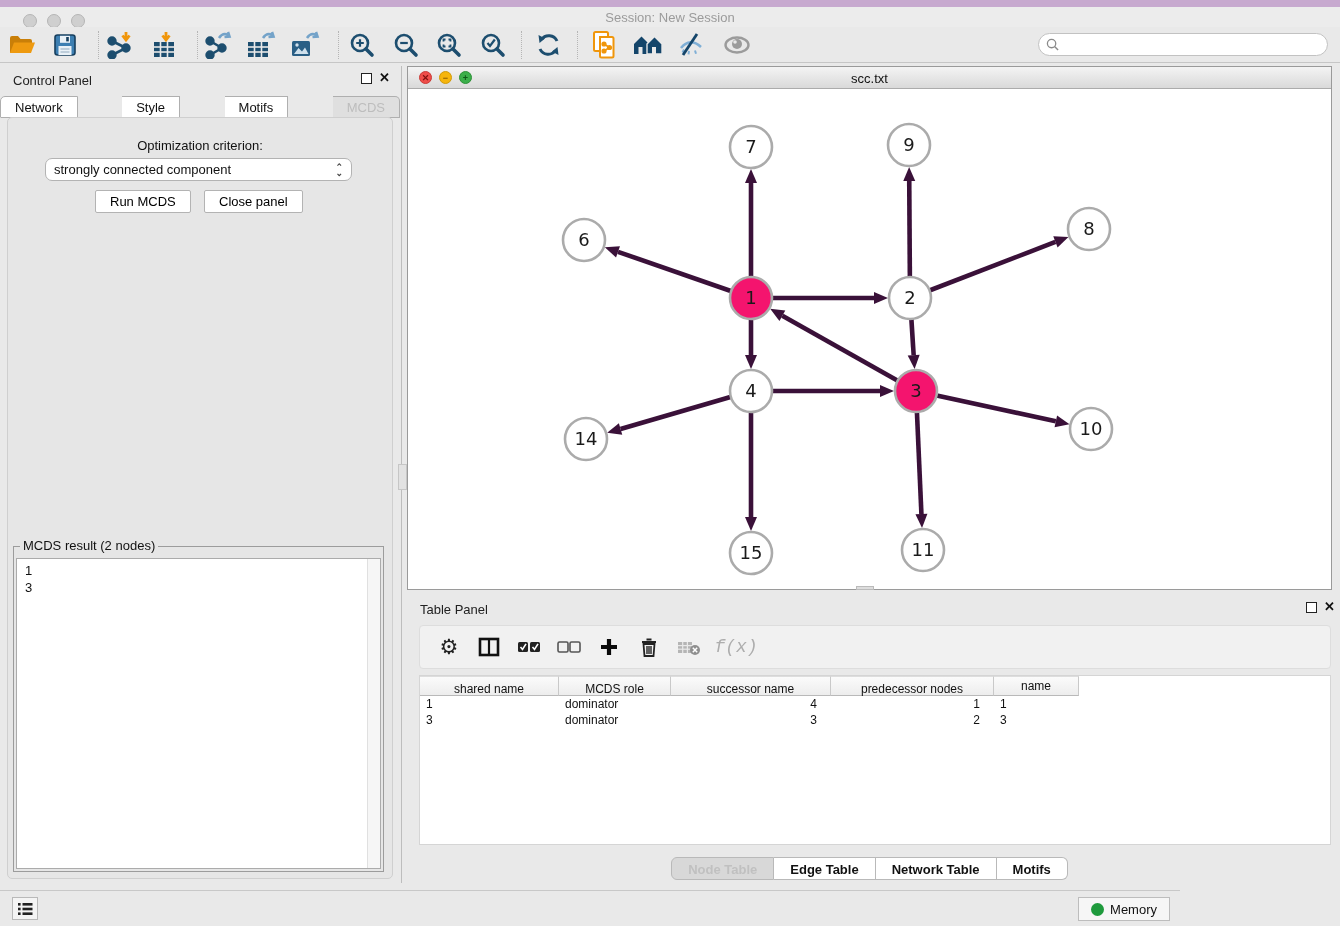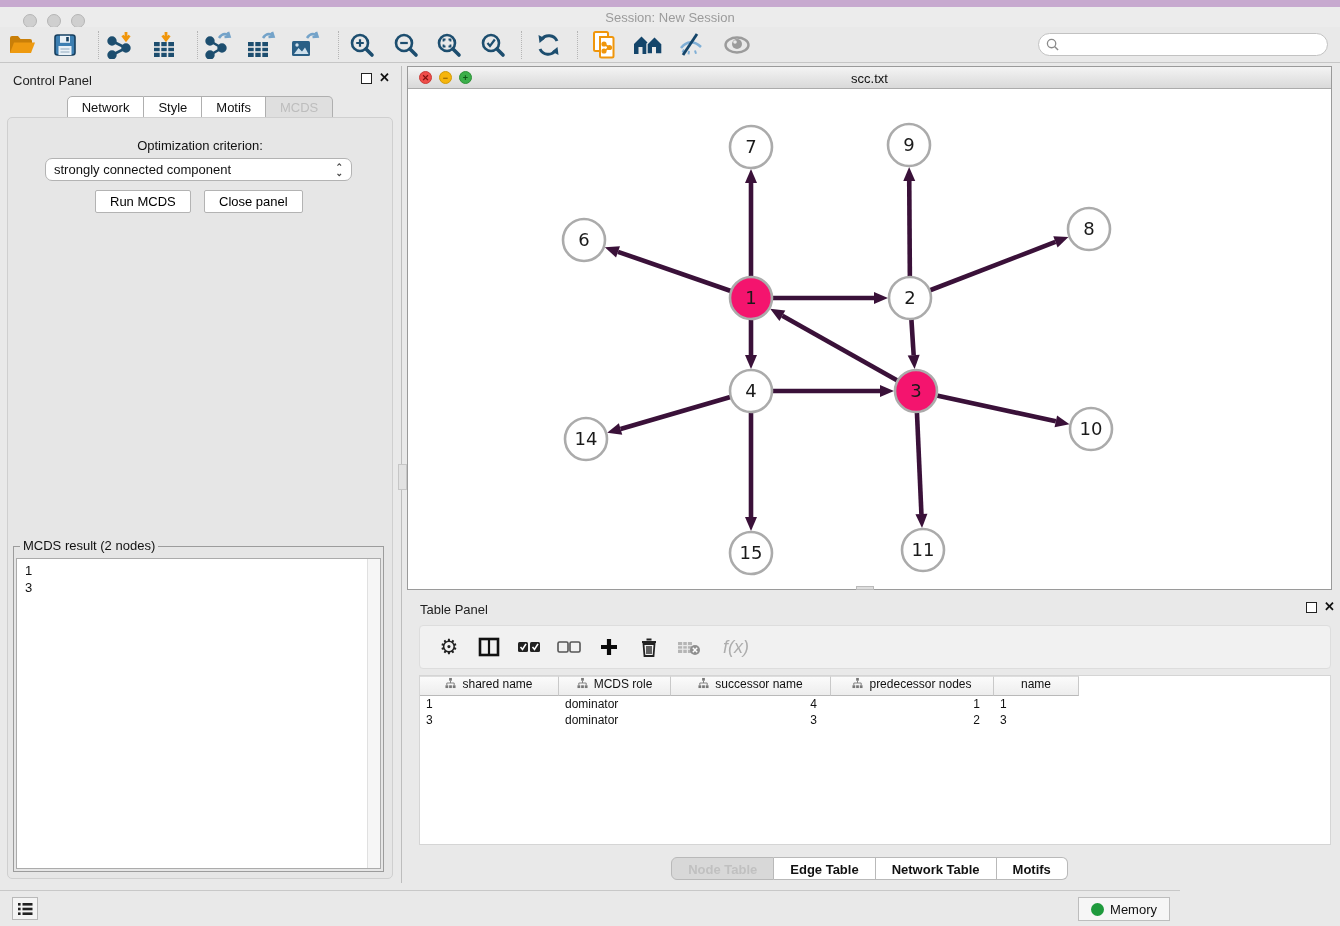--- a/index.html
+++ b/index.html
@@ -18,21 +18,21 @@
   .tb-sep { position:absolute; top:4px; height:28px; width:0; border-left:1px dotted #B5B5B5; }
   .searchbox { position:absolute; left:1038px; top:6px; width:290px; height:23px; border:1px solid #C2C2C2; border-radius:12px; background:#fff; display:flex; align-items:center; padding-left:7px; }
   .searchbox input { border:none; outline:none; flex:1; font-size:12px; background:transparent; margin-left:5px; font-family:"Liberation Sans",sans-serif; }
 
   
   .control-panel { position:absolute; left:0; top:66px; width:400px; height:817px; background:#E9E9E9; }
   .panel-head { position:relative; height:28px; }
   .panel-head .ph-title { position:absolute; left:13px; top:7px; font-size:13px; color:#222; }
   .ph-float { position:absolute; top:7px; width:11px; height:11px; border:1.6px solid #222; background:#fff; }
   .ph-close { position:absolute; top:5px; font-size:13px; font-weight:bold; color:#111; line-height:14px; }
-  .cp-tabs { position:absolute; left:0; right:0; top:30px; height:22px; display:flex; justify-content:center; }
+  .cp-tabs { position:absolute; left:0; right:0; top:30px; height:22px; display:flex; justify-content:space-between; }
   .cp-tab { border:1px solid #AFAFAF; border-left-width:0; background:#fff; padding:3px 14px 0 14px; font-size:13px; height:22px; }
   .cp-tab:first-child { border-left-width:1px; border-top-left-radius:5px; border-bottom-left-radius:1px; }
   .cp-tab:last-child { border-top-right-radius:5px; }
   .cp-tab.active { background:#DFDFDF; color:#BDBDBD; }
   .cp-content { position:absolute; left:7px; right:7px; top:51px; bottom:4px; background:#E6E6E6; border:1px solid #CFCFCF; border-radius:5px; }
   .opt-label { position:absolute; left:0; right:0; top:20px; text-align:center; font-size:13px; color:#111; }
   .criterion { position:absolute; left:37px; right:40px; top:40px; height:23px; background:#fff; border:1px solid #B3B3B3; border-radius:7px; display:flex; align-items:center; padding:0 8px; font-size:13px; }
   .criterion .stepper { margin-left:auto; display:flex; flex-direction:column; line-height:6px; font-size:9px; color:#444; font-weight:bold; }
   .cp-btn { position:absolute; top:72px; height:23px; background:#fff; border:1px solid #B3B3B3; border-radius:2px; font-size:13px; font-family:"Liberation Sans",sans-serif; padding:0 14px; }
   .groupbox { position:absolute; left:5px; right:8px; top:428px; bottom:6px; border:1px solid #9C9C9C; background:#E6E6E6; }
@@ -53,24 +53,24 @@
   .mac.red { background:#EF4D49; border:1px solid #C93A37; color:#7E100E; }
   .mac.yellow { background:#F6B50C; border:1px solid #D09A0A; color:#8A5D04; }
   .mac.green { background:#3BAF4A; border:1px solid #2E9038; color:#0E5A18; }
   .net-canvas { position:absolute; left:0; top:22px; width:923px; height:500px; background:#fff; }
   .net-resize { position:absolute; left:448px; bottom:-1px; width:18px; height:4px; background:#DDD; border:1px solid #BBB; }
 
   
   .table-panel { position:absolute; left:407px; top:595px; width:925px; height:288px; background:#E9E9E9; }
   .tp-toolbar { position:absolute; left:12px; right:1px; top:30px; height:44px; background:#F1F1F1; border:1px solid #DDD; border-radius:4px; display:flex; align-items:center; gap:14px; padding-left:16px; }
   .tp-tool { background:none; border:none; display:flex; align-items:center; justify-content:center; width:26px; height:26px; }
-  .fx { font-family:Liberation Sans, sans-serif; font-style:italic; font-size:18px; color:#ADADAD; }
+  .fx { font-family:Liberation Mono, monospace; font-style:italic; font-size:18px; color:#ADADAD; }
   .tp-table { position:absolute; left:12px; right:1px; top:80px; bottom:38px; background:#fff; border:1px solid #D5D5D5; overflow:hidden; }
   .tp-header { display:flex; height:20px; }
-  .tp-hcell { background:linear-gradient(#FBFBFB,#EDEDED); border-right:1px solid #C9C9C9; border-bottom:1px solid #B9B9B9; border-top:1px solid #DDD; display:flex; justify-content:center; gap:6px; font-size:12px; color:#111; }
+  .tp-hcell { background:linear-gradient(#FBFBFB,#EDEDED); border-right:1px solid #C9C9C9; border-bottom:1px solid #B9B9B9; border-top:1px solid #DDD; display:flex; align-items:center; justify-content:center; gap:6px; font-size:12px; color:#111;flex-direction:column; }
   .tp-row { display:flex; height:16px; }
   .tp-cell { font-size:12px; color:#111; padding:1px 6px 0 6px; white-space:nowrap; overflow:hidden; }
   .w0{width:139px;} .w1{width:112px;} .w2{width:160px;} .w3{width:163px;} .w4{width:85px;}
   .num { text-align:right; padding-right:14px; }
   .tp-tabs { position:absolute; left:0; right:0; bottom:3px; display:flex; justify-content:center; }
   .tp-tab { border:1px solid #B9B9B9; border-left-width:0; background:#fff; font-size:13px; font-weight:bold; padding:4px 16px 0 16px; height:23px; }
   .tp-tab:first-child { border-left-width:1px; border-radius:6px 0 0 6px; }
   .tp-tab:last-child { border-radius:0 6px 6px 0; }
   .tp-tab.active { background:#D8D8D8; color:#C0C0C0; }
 

